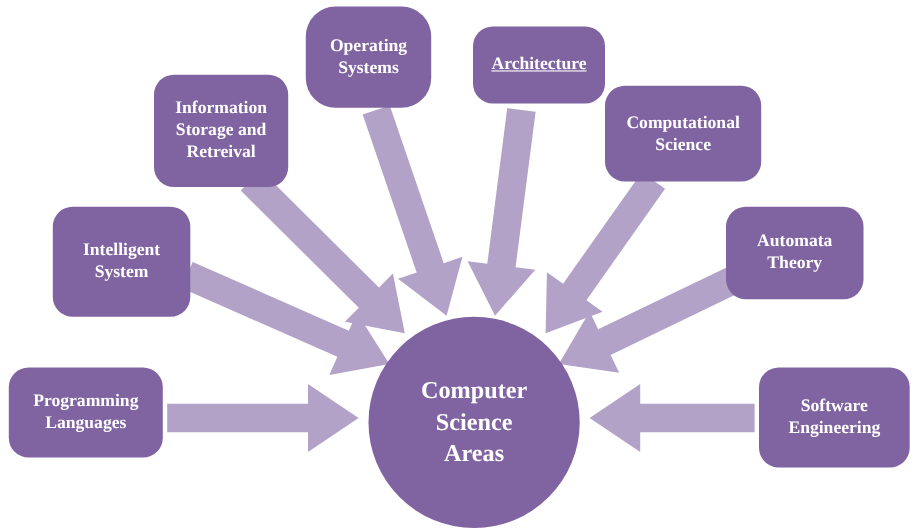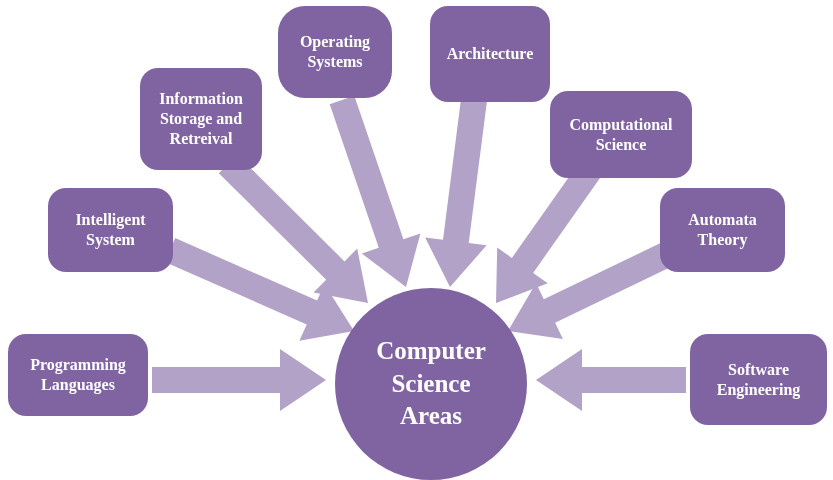--- a/index.html
+++ b/index.html
@@ -27,21 +27,21 @@
     box-sizing:border-box;
   }
   .center-node{
     position:absolute;
     background:var(--box,#8064A2);
     border-radius:50%;
     display:flex;align-items:center;justify-content:center;
     text-align:center;
     color:var(--text,#ffffff);
     font-weight:bold;
-    font-size:25px;
+    font-size:22px;
     line-height:1.3;
   }
   .center-node .label{width:120px;}
 </style>
 </head>
 <body>
 
 <div class="stage">
 
   <svg class="arrow-layer" width="833" height="480" viewBox="0 0 833 480" id="arrow-svg">
@@ -52,37 +52,37 @@
       <polygon points="461.1,98.3 443.0,239.7 425.1,237.4 450.0,287.0 486.6,245.3 468.7,243.0 486.9,101.7" fill="var(--arrow)"></polygon>
       <polygon points="583.4,156.5 511.9,257.9 497.2,247.5 496.0,303.0 547.8,283.3 533.1,272.9 604.6,171.5" fill="var(--arrow)"></polygon>
       <polygon points="670.4,238.3 543.8,299.3 536.0,283.1 508.0,331.0 562.9,338.9 555.1,322.7 681.6,261.7" fill="var(--arrow)"></polygon>
       <polygon points="686.0,367.0 582.0,367.0 582.0,349.0 536.0,380.0 582.0,411.0 582.0,393.0 686.0,393.0" fill="var(--arrow)"></polygon>
     </svg>
 
   <div class="node" style="left:8px;top:334px;width:140px;height:82px;">
     <span class="label">Programming Languages</span>
   </div>
 
-  <div class="node" style="left:48px;top:188px;width:125px;height:84px;justify-content:flex-end;">
+  <div class="node" style="left:48px;top:188px;width:125px;height:100px;justify-content:flex-end;">
     <span class="label">Intelligent System</span>
   </div>
 
   <div class="node" style="left:140px;top:68px;width:122px;height:102px;">
     <span class="label">Information Storage and Retreival</span>
   </div>
 
   <div class="node" style="left:278px;top:6px;width:114px;height:92px;border-radius:27px;">
     <span class="label">Operating Systems</span>
   </div>
 
-  <div class="node" style="left:430px;top:6px;width:120px;height:96px;">
+  <div class="node" style="left:430px;top:24px;width:120px;height:70px;text-decoration:underline;">
     <span class="label">Architecture</span>
   </div>
 
-  <div class="node" style="left:550px;top:78px;width:142px;height:87px;margin-top:13px;">
+  <div class="node" style="left:550px;top:78px;width:142px;height:87px;">
     <span class="label">Computational Science</span>
   </div>
 
   <div class="node" style="left:690px;top:334px;width:137px;height:91px;">
     <span class="label">Software Engineering</span>
   </div>
 
   <div class="node" style="left:660px;top:188px;width:125px;height:84px;">
     <span class="label">Automata Theory</span>
   </div>

